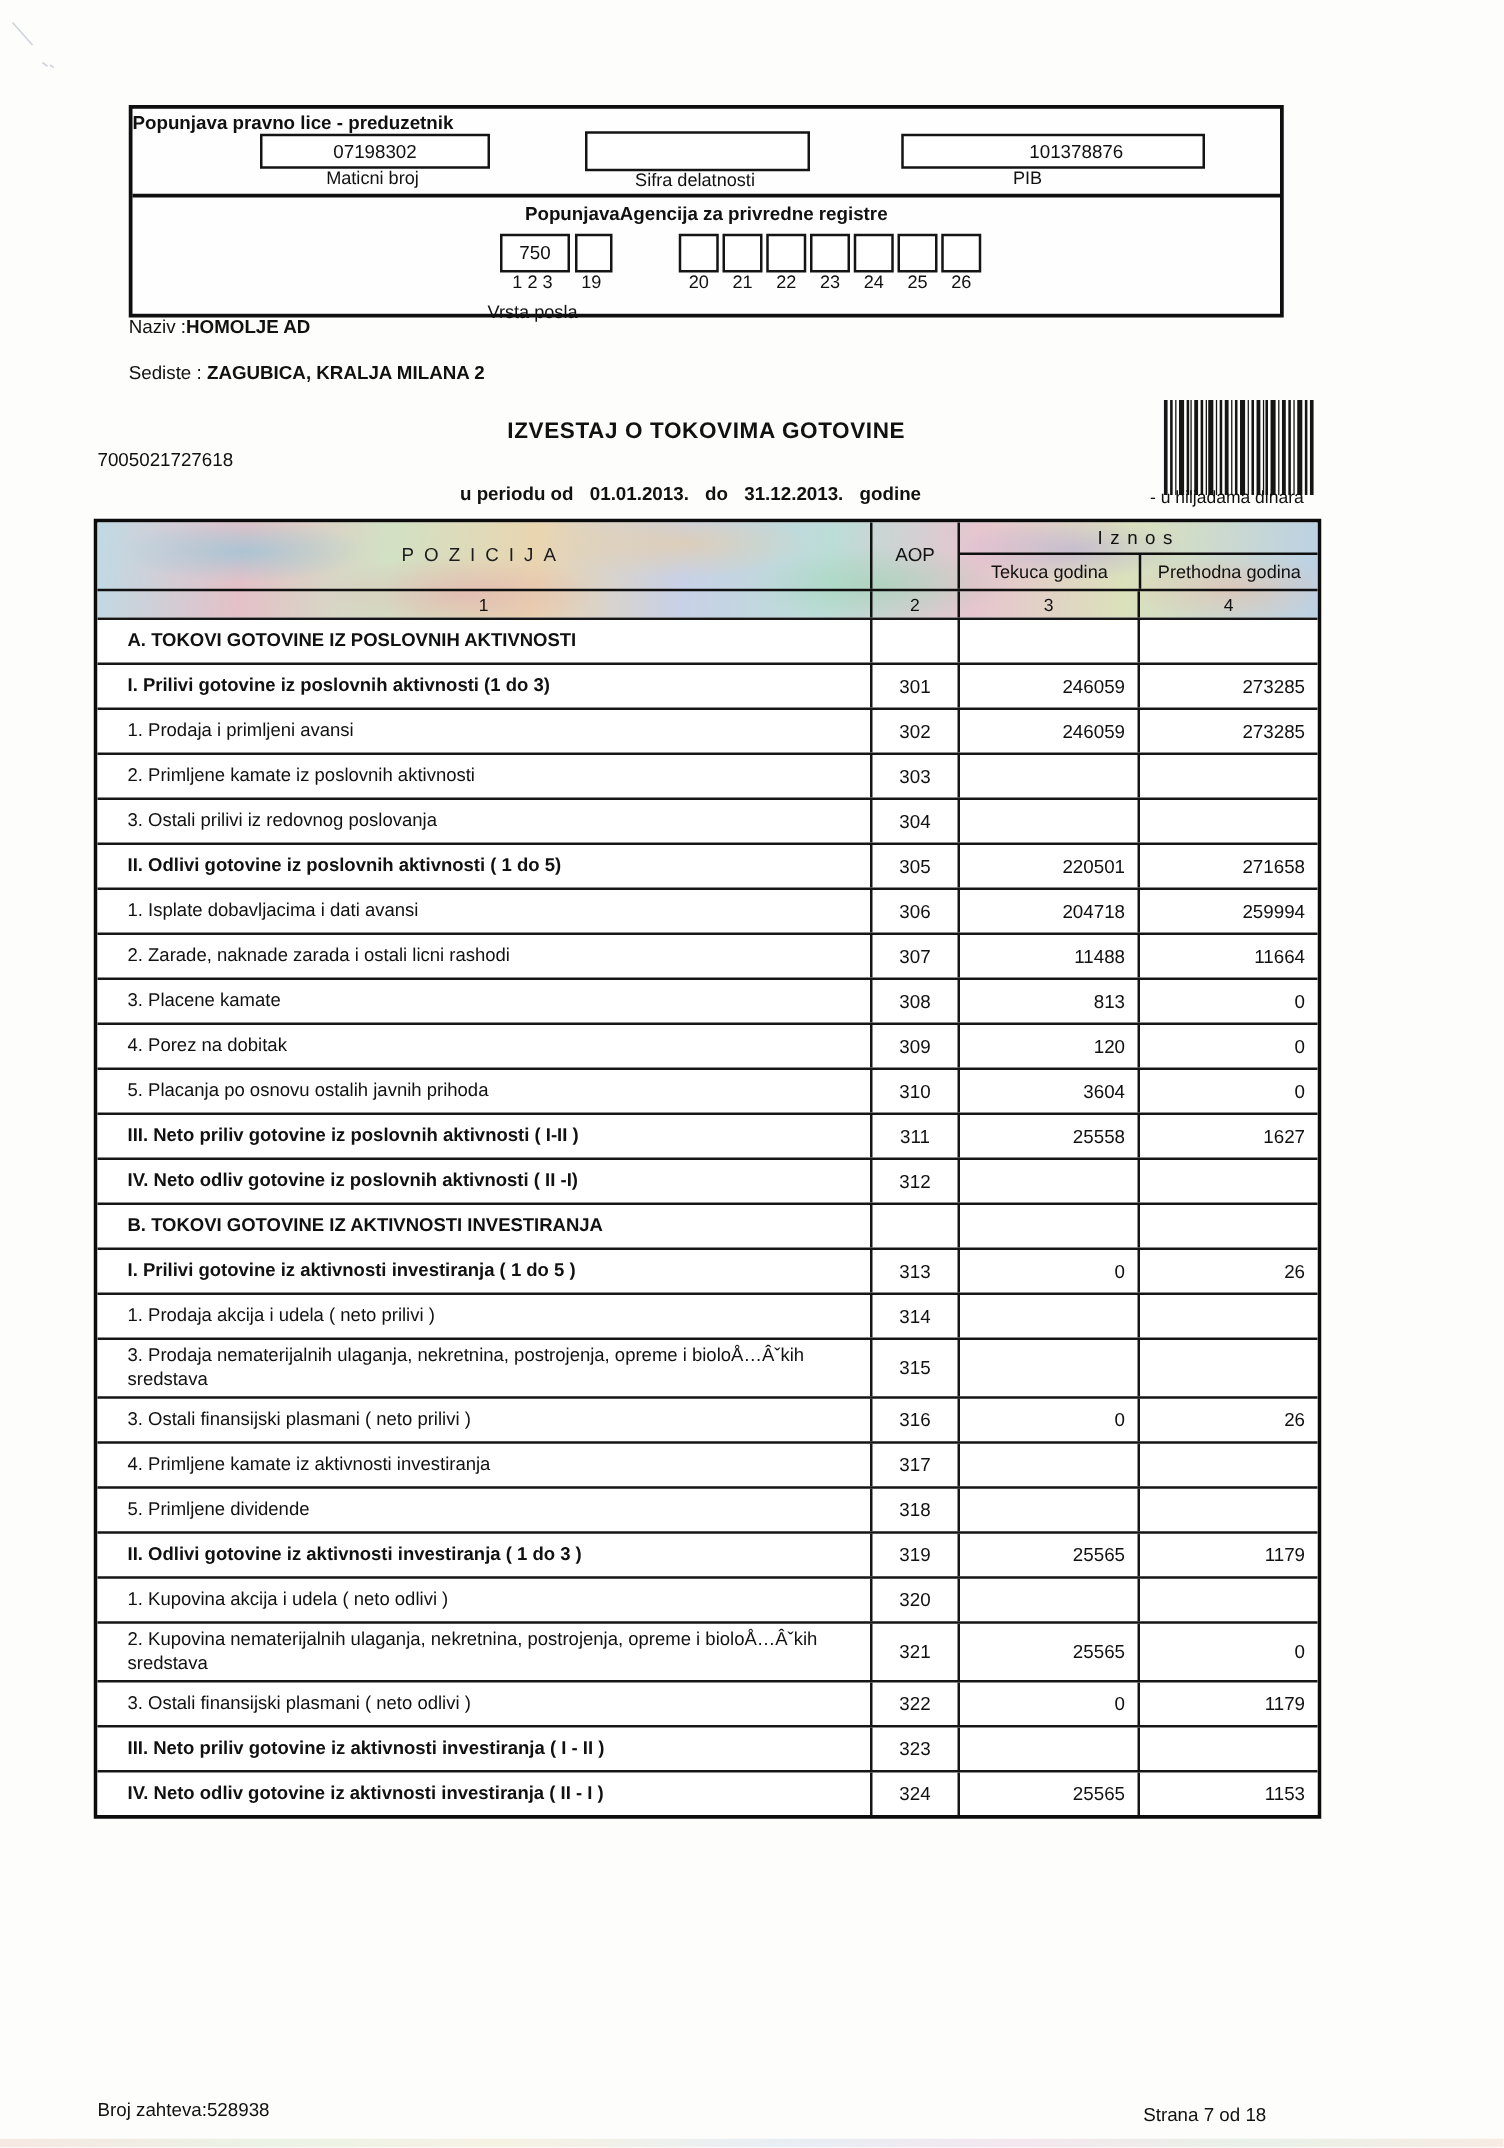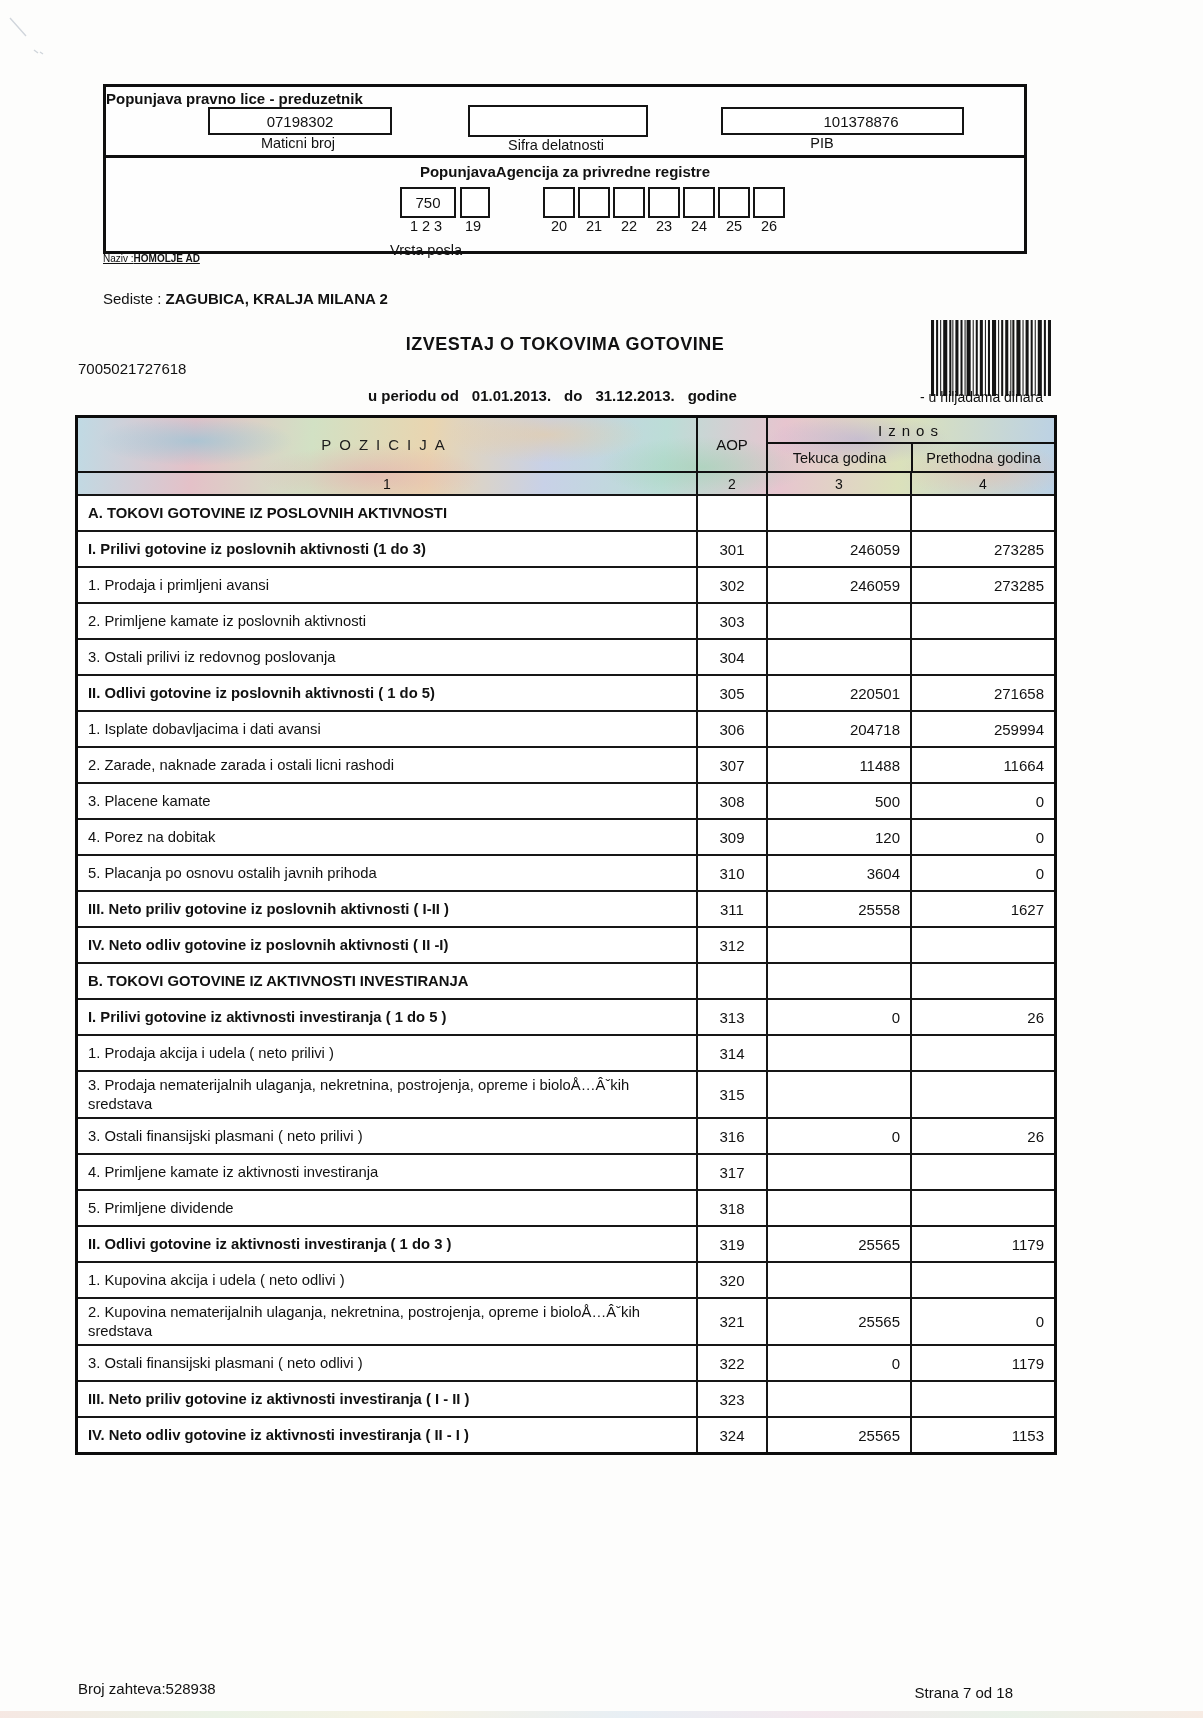--- a/index.html
+++ b/index.html
@@ -48,21 +48,21 @@
   .reg-boxes{position:absolute;top:29px;left:437px;display:flex;gap:3px;}
   .reg-boxes .rb{
     width:28px;height:27px;border:2px solid #141414;background:#fff;
   }
   .reg-digits{position:absolute;top:60px;left:437px;display:flex;gap:3px;}
   .reg-digits span{
     width:32px;text-align:center;font-size:14.5px;display:inline-block;
   }
 
   
-  .naziv-line{left:103px;top:253px;font-size:10px;text-decoration:underline;}
+  .naziv-line{left:103px;top:253px;font-size:15px;}
   .sediste-line{left:103px;top:290px;font-size:15px;}
   .naziv-line b,.sediste-line b{font-weight:bold;}
 
   
   .doc-number{left:78px;top:360px;font-size:15px;}
   .report-title{
     left:0;top:334px;width:1130px;text-align:center;
     font-size:18px;font-weight:bold;letter-spacing:.5px;
   }
   .barcode{left:931px;top:320px;width:120px;height:76px;}
@@ -103,21 +103,21 @@
   .thead-nums{display:flex;height:21px;border-top:2px solid #101010;font-size:14px;}
   .tn{display:flex;align-items:center;justify-content:center;box-sizing:border-box;}
   .tn-1{width:618px;}
   .tn-2{width:70px;border-left:2px solid #101010;}
   .tn-3{width:144px;border-left:2px solid #101010;}
   .tn-4{width:144px;border-left:2px solid #101010;}
 
   .trow{display:flex;border-top:2px solid #161616;min-height:34px;background:#fff;}
   .trow.tall{min-height:45px;}
   .c-poz{width:618px;display:flex;align-items:center;
-    padding:3px 6px 3px 10px;font-size:14.8px;line-height:1.25;box-sizing:border-box;}
+    padding:3px 6px 3px 24px;font-size:14.8px;line-height:1.25;box-sizing:border-box;}
   .trow.bold .c-poz{font-weight:bold;}
   .c-aop{width:70px;border-left:2px solid #161616;display:flex;align-items:center;
     justify-content:center;font-size:15px;box-sizing:border-box;}
   .c-val{width:144px;border-left:2px solid #161616;display:flex;align-items:center;
     justify-content:flex-end;padding-right:10px;font-size:15px;box-sizing:border-box;}
 
   
   .footer-left{left:78px;top:1680px;font-size:15px;}
   .footer-right{left:0;top:1684px;width:1013px;text-align:right;font-size:15px;}
 
@@ -299,21 +299,21 @@
   <div class="trow">
     <div class="c-poz">2. Zarade, naknade zarada i ostali licni rashodi</div>
     <div class="c-aop">307</div>
     <div class="c-val">11488</div>
     <div class="c-val">11664</div>
   </div>
 
   <div class="trow">
     <div class="c-poz">3. Placene kamate</div>
     <div class="c-aop">308</div>
-    <div class="c-val">500</div>
+    <div class="c-val">813</div>
     <div class="c-val">0</div>
   </div>
 
   <div class="trow">
     <div class="c-poz">4. Porez na dobitak</div>
     <div class="c-aop">309</div>
     <div class="c-val">120</div>
     <div class="c-val">0</div>
   </div>
 

